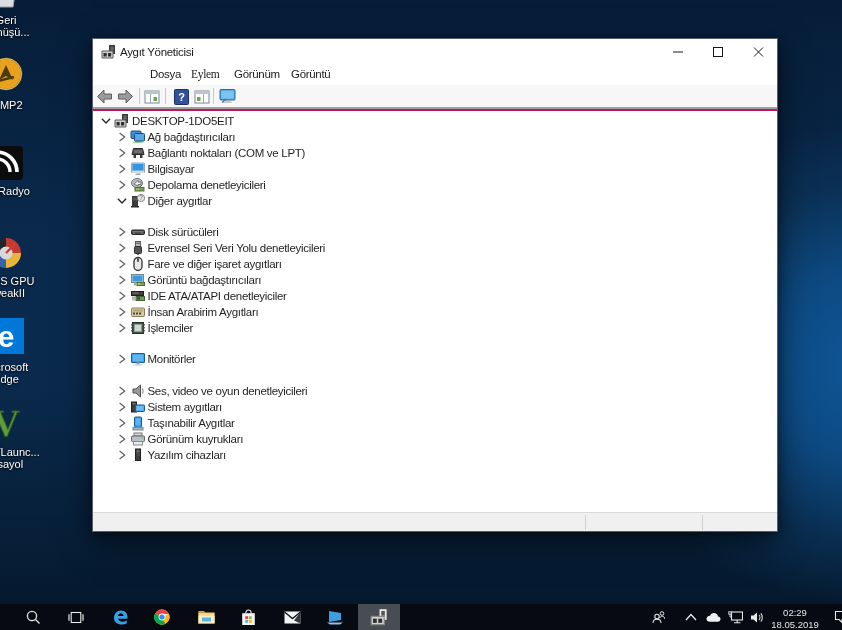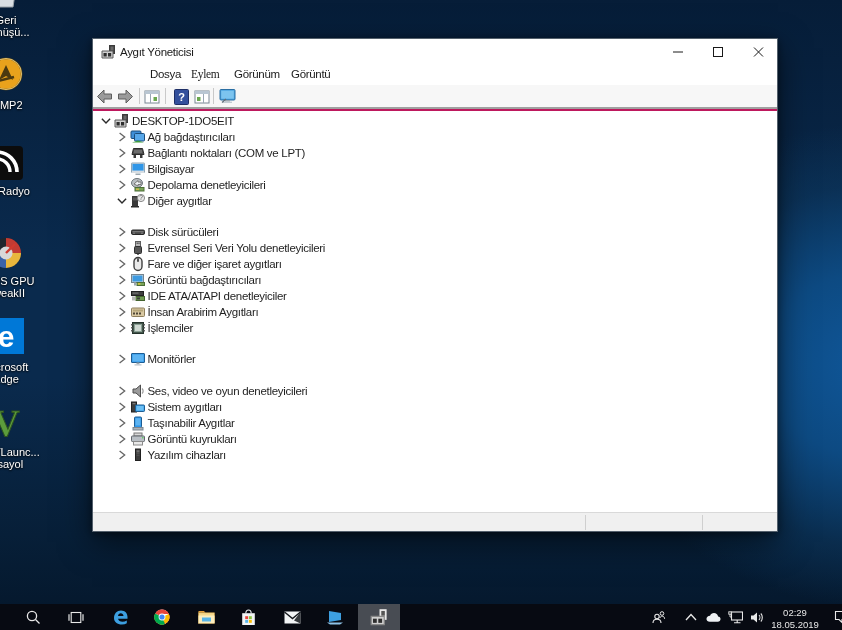--- a/index.html
+++ b/index.html
@@ -434,21 +434,21 @@
           </svg>
         </span>
         <span class="ticon" style="left:37px">
           <svg width="16" height="16" viewBox="0 0 16 16">
             <rect x="4" y="2" width="8" height="3" fill="#d9d9d9" stroke="#777"></rect>
 <rect x="1.5" y="5" width="13" height="5.5" rx="0.8" fill="#b9bfc5" stroke="#62686e"></rect>
 <rect x="3.5" y="10.5" width="9" height="3.5" fill="#e9e9e9" stroke="#8a8a8a"></rect>
             <circle cx="12.8" cy="6.8" r="0.8" fill="#51d151"></circle>
           </svg>
         </span>
-        <span class="tlabel" style="left:54.5px">Görüntü kuyrukları</span>
+        <span class="tlabel" style="left:54.5px">Görünüm kuyrukları</span>
       </div>
 <div class="trow" style="top:335.5px">
         <span class="tchev" style="left:23.5px">
           <svg width="10" height="10" viewBox="0 0 10 10">
             <path d="M2.6 0.9 L7.7 5 L2.6 9.1" fill="none" stroke="#646464" stroke-width="1.3"></path>
           </svg>
         </span>
         <span class="ticon" style="left:37px">
           <svg width="16" height="16" viewBox="0 0 16 16">
             <rect x="5.5" y="2" width="5" height="11.5" fill="#3c3c3c" stroke="#202020"></rect>

